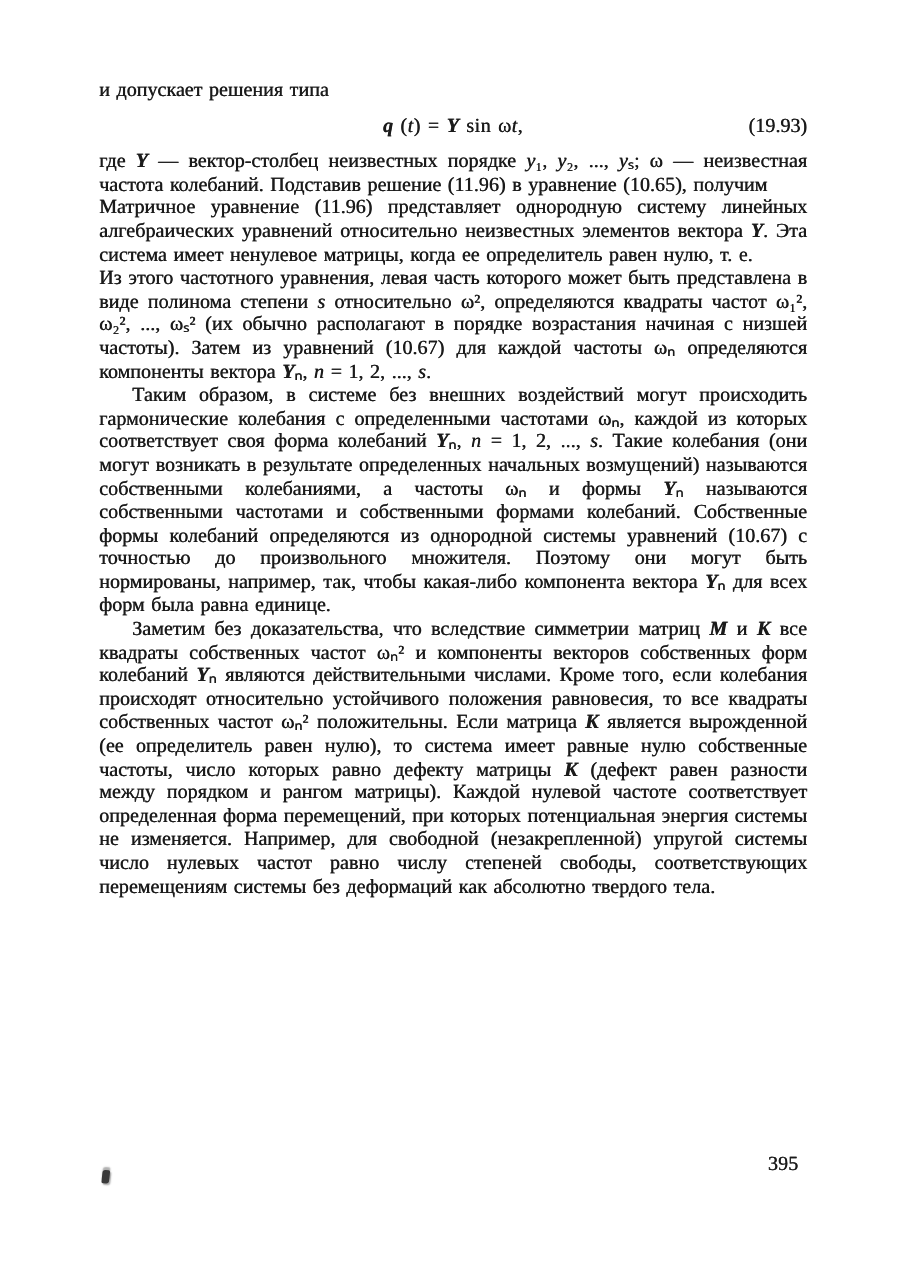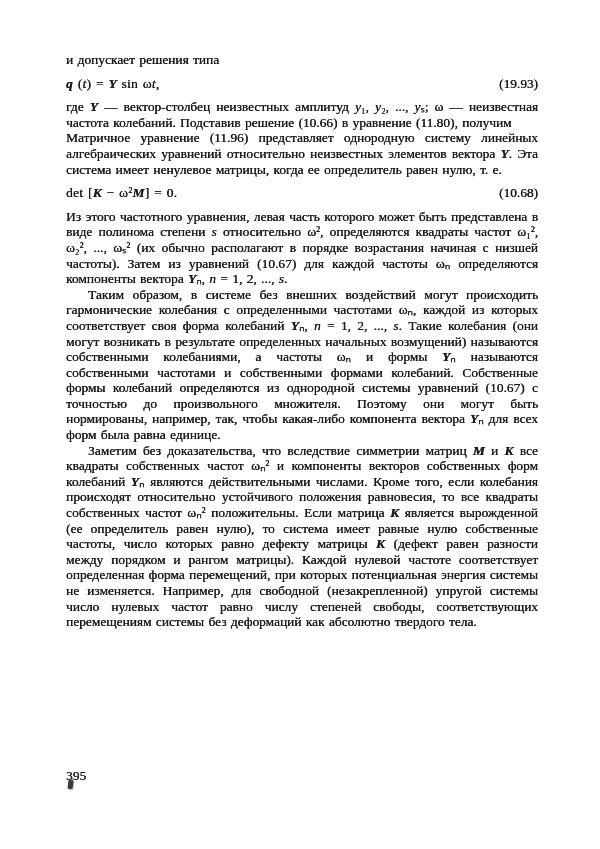--- a/index.html
+++ b/index.html
@@ -32,21 +32,21 @@
     text-shadow: 0.3px 0 0 currentColor; 
   }
   .para {
     margin: 0;
   }
   .para.indent {
     text-indent: 22px;
   }
   .equation {
     position: relative;
-    text-align: left;
+    text-align: center;
     margin: 8px 0;
     white-space: nowrap;
   }
   .formula {
     letter-spacing: 0.3px;
   }
   .eq-number {
     position: absolute;
     right: 0;
     top: 0;
@@ -56,21 +56,21 @@
     font-style: italic;
   }
   .mit {
     font-style: italic;
   }
   .folio {
     position: absolute;
     left: 66px;
     top: 768px;
     width: 466px;
-    text-align: left;
+    text-align: right;
     color: #1b1b1b;
     font-size: 13.4px;
     text-shadow: 0.3px 0 0 currentColor;
   }
   .ink-speck {
     position: absolute;
     left: 68px;
     top: 780px;
     width: 5px;
     height: 9px;
@@ -80,22 +80,21 @@
     transform: rotate(6deg);
   }
 </style>
 </head>
 <body>
 
 <div class="page">
   <div class="content" id="content">
       <p class="para"><span>и допускает решения типа</span></p>
       <div class="equation"><span class="formula"><span class="mvec">q</span><span> (</span><span class="mit">t</span><span>) = </span><span class="mvec">Y</span><span> sin ω</span><span class="mit">t</span><span>,</span></span><span class="eq-number">(19.93)</span></div>
-      <p class="para"><span>где </span><span class="mvec">Y</span><span> — вектор-столбец неизвестных амплитуд </span><span class="mit">y</span><span>₁, </span><span class="mit">y</span><span>₂, ..., </span><span class="mit">y</span><span>ₛ; ω — неизвестная частота колебаний. Подставив решение (10.66) в уравнение (11.80), получим</span></p>
+      <p class="para"><span>где </span><span class="mvec">Y</span><span> — вектор-столбец неизвестных порядке </span><span class="mit">y</span><span>₁, </span><span class="mit">y</span><span>₂, ..., </span><span class="mit">y</span><span>ₛ; ω — неизвестная частота колебаний. Подставив решение (11.96) в уравнение (10.65), получим</span></p>
       <p class="para"><span>Матричное уравнение (11.96) представляет однородную систему линейных алгебраических уравнений относительно неизвестных элементов вектора </span><span class="mvec">Y</span><span>. Эта система имеет ненулевое матрицы, когда ее определитель равен нулю, т. е.</span></p>
-      <div class="equation"><span class="formula"><span>det [</span><span class="mvec">K</span><span> − ω²</span><span class="mvec">M</span><span>] = 0.</span></span><span class="eq-number">(10.68)</span></div>
       <p class="para"><span>Из этого частотного уравнения, левая часть которого может быть представлена в виде полинома степени </span><span class="mit">s</span><span> относительно ω², определяются квадраты частот ω₁², ω₂², ..., ωₛ² (их обычно располагают в порядке возрастания начиная с низшей частоты). Затем из уравнений (10.67) для каждой частоты ωₙ определяются компоненты вектора </span><span class="mvec">Y</span><span>ₙ, </span><span class="mit">n</span><span> = 1, 2, ..., </span><span class="mit">s</span><span>.</span></p>
       <p class="para indent"><span>Таким образом, в системе без внешних воздействий могут происходить гармонические колебания с определенными частотами ωₙ, каждой из которых соответствует своя форма колебаний </span><span class="mvec">Y</span><span>ₙ, </span><span class="mit">n</span><span> = 1, 2, ..., </span><span class="mit">s</span><span>. Такие колебания (они могут возникать в результате определенных начальных возмущений) называются собственными колебаниями, а частоты ωₙ и формы </span><span class="mvec">Y</span><span>ₙ называются собственными частотами и собственными формами колебаний. Собственные формы колебаний определяются из однородной системы уравнений (10.67) с точностью до произвольного множителя. Поэтому они могут быть нормированы, например, так, чтобы какая-либо компонента вектора </span><span class="mvec">Y</span><span>ₙ для всех форм была равна единице.</span></p>
       <p class="para indent"><span>Заметим без доказательства, что вследствие симметрии матриц </span><span class="mvec">M</span><span> и </span><span class="mvec">K</span><span> все квадраты собственных частот ωₙ² и компоненты векторов собственных форм колебаний </span><span class="mvec">Y</span><span>ₙ являются действительными числами. Кроме того, если колебания происходят относительно устойчивого положения равновесия, то все квадраты собственных частот ωₙ² положительны. Если матрица </span><span class="mvec">K</span><span> является вырожденной (ее определитель равен нулю), то система имеет равные нулю собственные частоты, число которых равно дефекту матрицы </span><span class="mvec">K</span><span> (дефект равен разности между порядком и рангом матрицы). Каждой нулевой частоте соответствует определенная форма перемещений, при которых потенциальная энергия системы не изменяется. Например, для свободной (незакрепленной) упругой системы число нулевых частот равно числу степеней свободы, соответствующих перемещениям системы без деформаций как абсолютно твердого тела.</span></p>
     </div>
   <div class="folio">395</div>
   <div class="ink-speck"></div>
 </div>
 
 </body></html>

